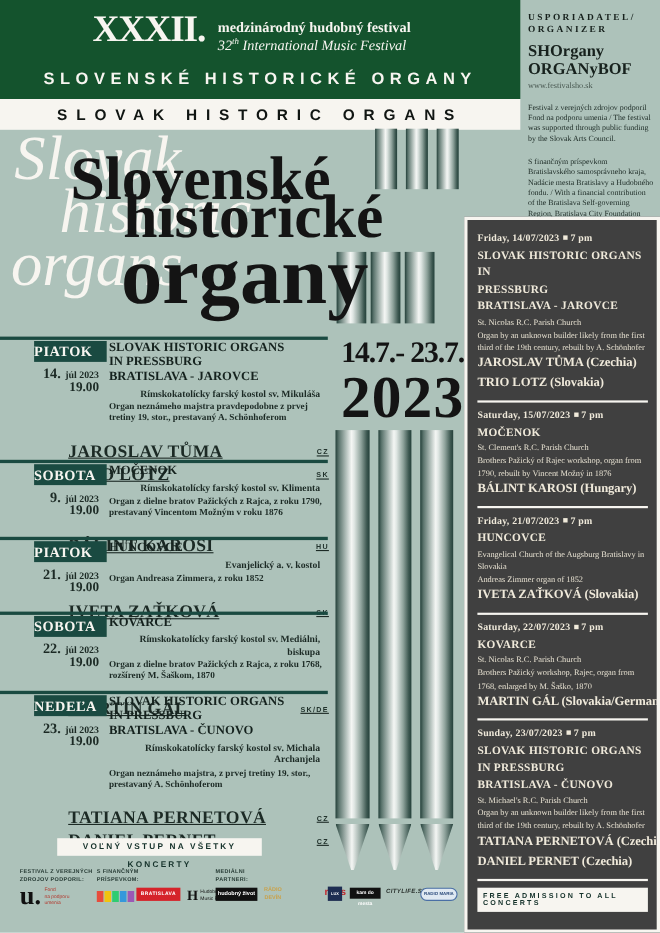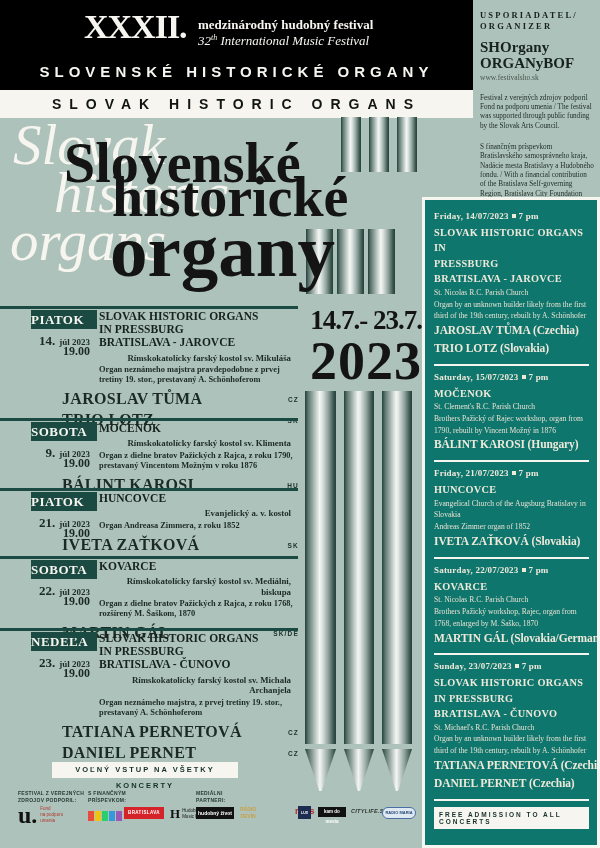--- a/index.html
+++ b/index.html
@@ -1,19 +1,19 @@
 <!DOCTYPE html>
 <html><head>
 <meta charset="utf-8">
 <style>
   html,body{margin:0;padding:0;}
   #poster{position:relative;width:600px;height:848px;background:#adc2ba;overflow:hidden;
           font-family:"Liberation Serif",serif;color:#1c2a25;}
   
-  .header-block{position:absolute;left:0;top:0;width:473px;height:90px;background:#000000;}
+  .header-block{position:absolute;left:0;top:0;width:473px;height:90px;background:#14532d;}
   .edition{position:absolute;left:84px;top:8px;font-size:34px;font-weight:bold;color:#f7f5f0;letter-spacing:-1px;}
   .fest-sk{position:absolute;left:198px;top:17px;font-size:13px;font-weight:bold;color:#f7f5f0;}
   .fest-en{position:absolute;left:198px;top:33px;font-size:13px;font-style:italic;color:#f7f5f0;}
   .fest-en sup{font-size:8px;}
   .title-sk{position:absolute;left:0;top:63px;width:473px;text-align:center;color:#f7f5f0;
             font-family:"Liberation Sans",sans-serif;font-weight:bold;font-size:15px;letter-spacing:5px;}
   .white-bar{position:absolute;left:0;top:90px;width:473px;height:28px;background:#f7f5f0;}
   .title-en{width:100%;text-align:center;line-height:28px;color:#101512;
             font-family:"Liberation Sans",sans-serif;font-weight:bold;font-size:14px;letter-spacing:8px;}
   
@@ -41,21 +41,21 @@
   .p-day{position:absolute;left:31px;top:4px;width:66px;height:19px;background:#1a4a41;color:#f7f5f0;
          text-align:left;line-height:19px;font-size:13px;font-weight:bold;letter-spacing:0.5px;}
   .p-date{position:absolute;left:0;top:25px;width:90px;text-align:right;white-space:nowrap;}
   .d-num{font-size:13px;font-weight:bold;}
   .d-rest{font-size:9px;font-weight:bold;}
   .p-time{position:absolute;left:0;top:38px;width:90px;text-align:right;font-size:12px;font-weight:bold;}
   .p-body{position:absolute;left:99px;top:4px;width:192px;}
   .p-title{font-size:11.5px;font-weight:bold;line-height:1.15;color:#15221e;}
   .p-venue{font-size:8.8px;font-weight:bold;line-height:1.2;margin-top:3px;text-align:right;}
   .p-desc{font-size:8.4px;font-weight:bold;line-height:1.2;margin-top:2px;width:196px;}
-  .p-artists{margin-left:-37px;width:237px;margin-top:4px;}
+  .p-artists{margin-left:-37px;width:237px;margin-top:16px;text-decoration:underline;}
   .p-artist{display:flex;justify-content:space-between;align-items:center;}
   .a-name{font-size:16px;font-weight:bold;letter-spacing:0.3px;line-height:1.3;white-space:nowrap;}
   .a-code{font-family:"Liberation Sans",sans-serif;font-size:6.5px;font-weight:bold;letter-spacing:1.2px;color:#22332d;}
   .free-sk{position:absolute;left:52px;top:762px;width:186px;height:16px;background:#f7f5f0;
            text-align:center;line-height:16px;font-family:"Liberation Sans",sans-serif;
            font-size:7.5px;font-weight:bold;letter-spacing:2px;color:#14312a;}
   
   .sp-label{position:absolute;font-family:"Liberation Sans",sans-serif;font-size:5px;font-weight:bold;
             letter-spacing:0.3px;line-height:1.4;color:#273b35;}
   .logo{position:absolute;font-family:"Liberation Sans",sans-serif;}
@@ -72,21 +72,21 @@
   .gold-txt{color:#c9a24b;font-size:5px;font-weight:bold;line-height:1.3;text-align:center;}
   .rtvs{color:#c0272d;font-size:9px;font-weight:bold;}
   .lux-shield{background:#1d2d52;color:#fff;width:13px;height:13px;font-size:3.5px;
               display:flex;align-items:center;justify-content:center;font-weight:bold;}
   .kam{background:#111;color:#fff;font-size:4.5px;font-weight:bold;width:28px;height:10px;
        line-height:10px;text-align:center;}
   .citylife{color:#2c3430;font-size:5.5px;font-weight:bold;font-style:italic;letter-spacing:0.3px;}
   .rmaria{background:#dfe9f2;border:1px solid #4a6fa5;border-radius:6px;color:#2a4a7a;
           font-size:4px;font-weight:bold;width:32px;height:10px;line-height:10px;text-align:center;}
   
-  .panel{position:absolute;left:422px;top:197px;width:178px;height:651px;background:#0f766e;
+  .panel{position:absolute;left:422px;top:197px;width:178px;height:651px;background:#404040;
          border:3px solid #f7f5f0;box-sizing:border-box;padding:11px 8px 8px 9px;overflow:hidden;color:#efe9da;}
   .ev-date{font-size:9px;font-weight:bold;margin-bottom:4px;letter-spacing:0.2px;}
   .ev-sq{display:inline-block;width:4px;height:4px;background:#efe9da;margin:0 3px 1px 3px;}
   .ev-title{font-size:10.3px;font-weight:bold;line-height:1.5;letter-spacing:0.3px;}
   .ev-venue,.ev-desc{font-size:7.6px;line-height:1.55;color:#e7e1d1;}
   .ev-artist{font-size:11.5px;font-weight:bold;line-height:1.55;letter-spacing:-0.1px;white-space:nowrap;}
   .ev-sep{height:2px;background:#f7f5f0;margin:6px 0;}
   .free-en{background:#f7f5f0;color:#14312a;font-family:"Liberation Sans",sans-serif;
            font-size:6.5px;font-weight:bold;letter-spacing:2px;padding:4px 5px;margin-top:2px;}
 </style>

